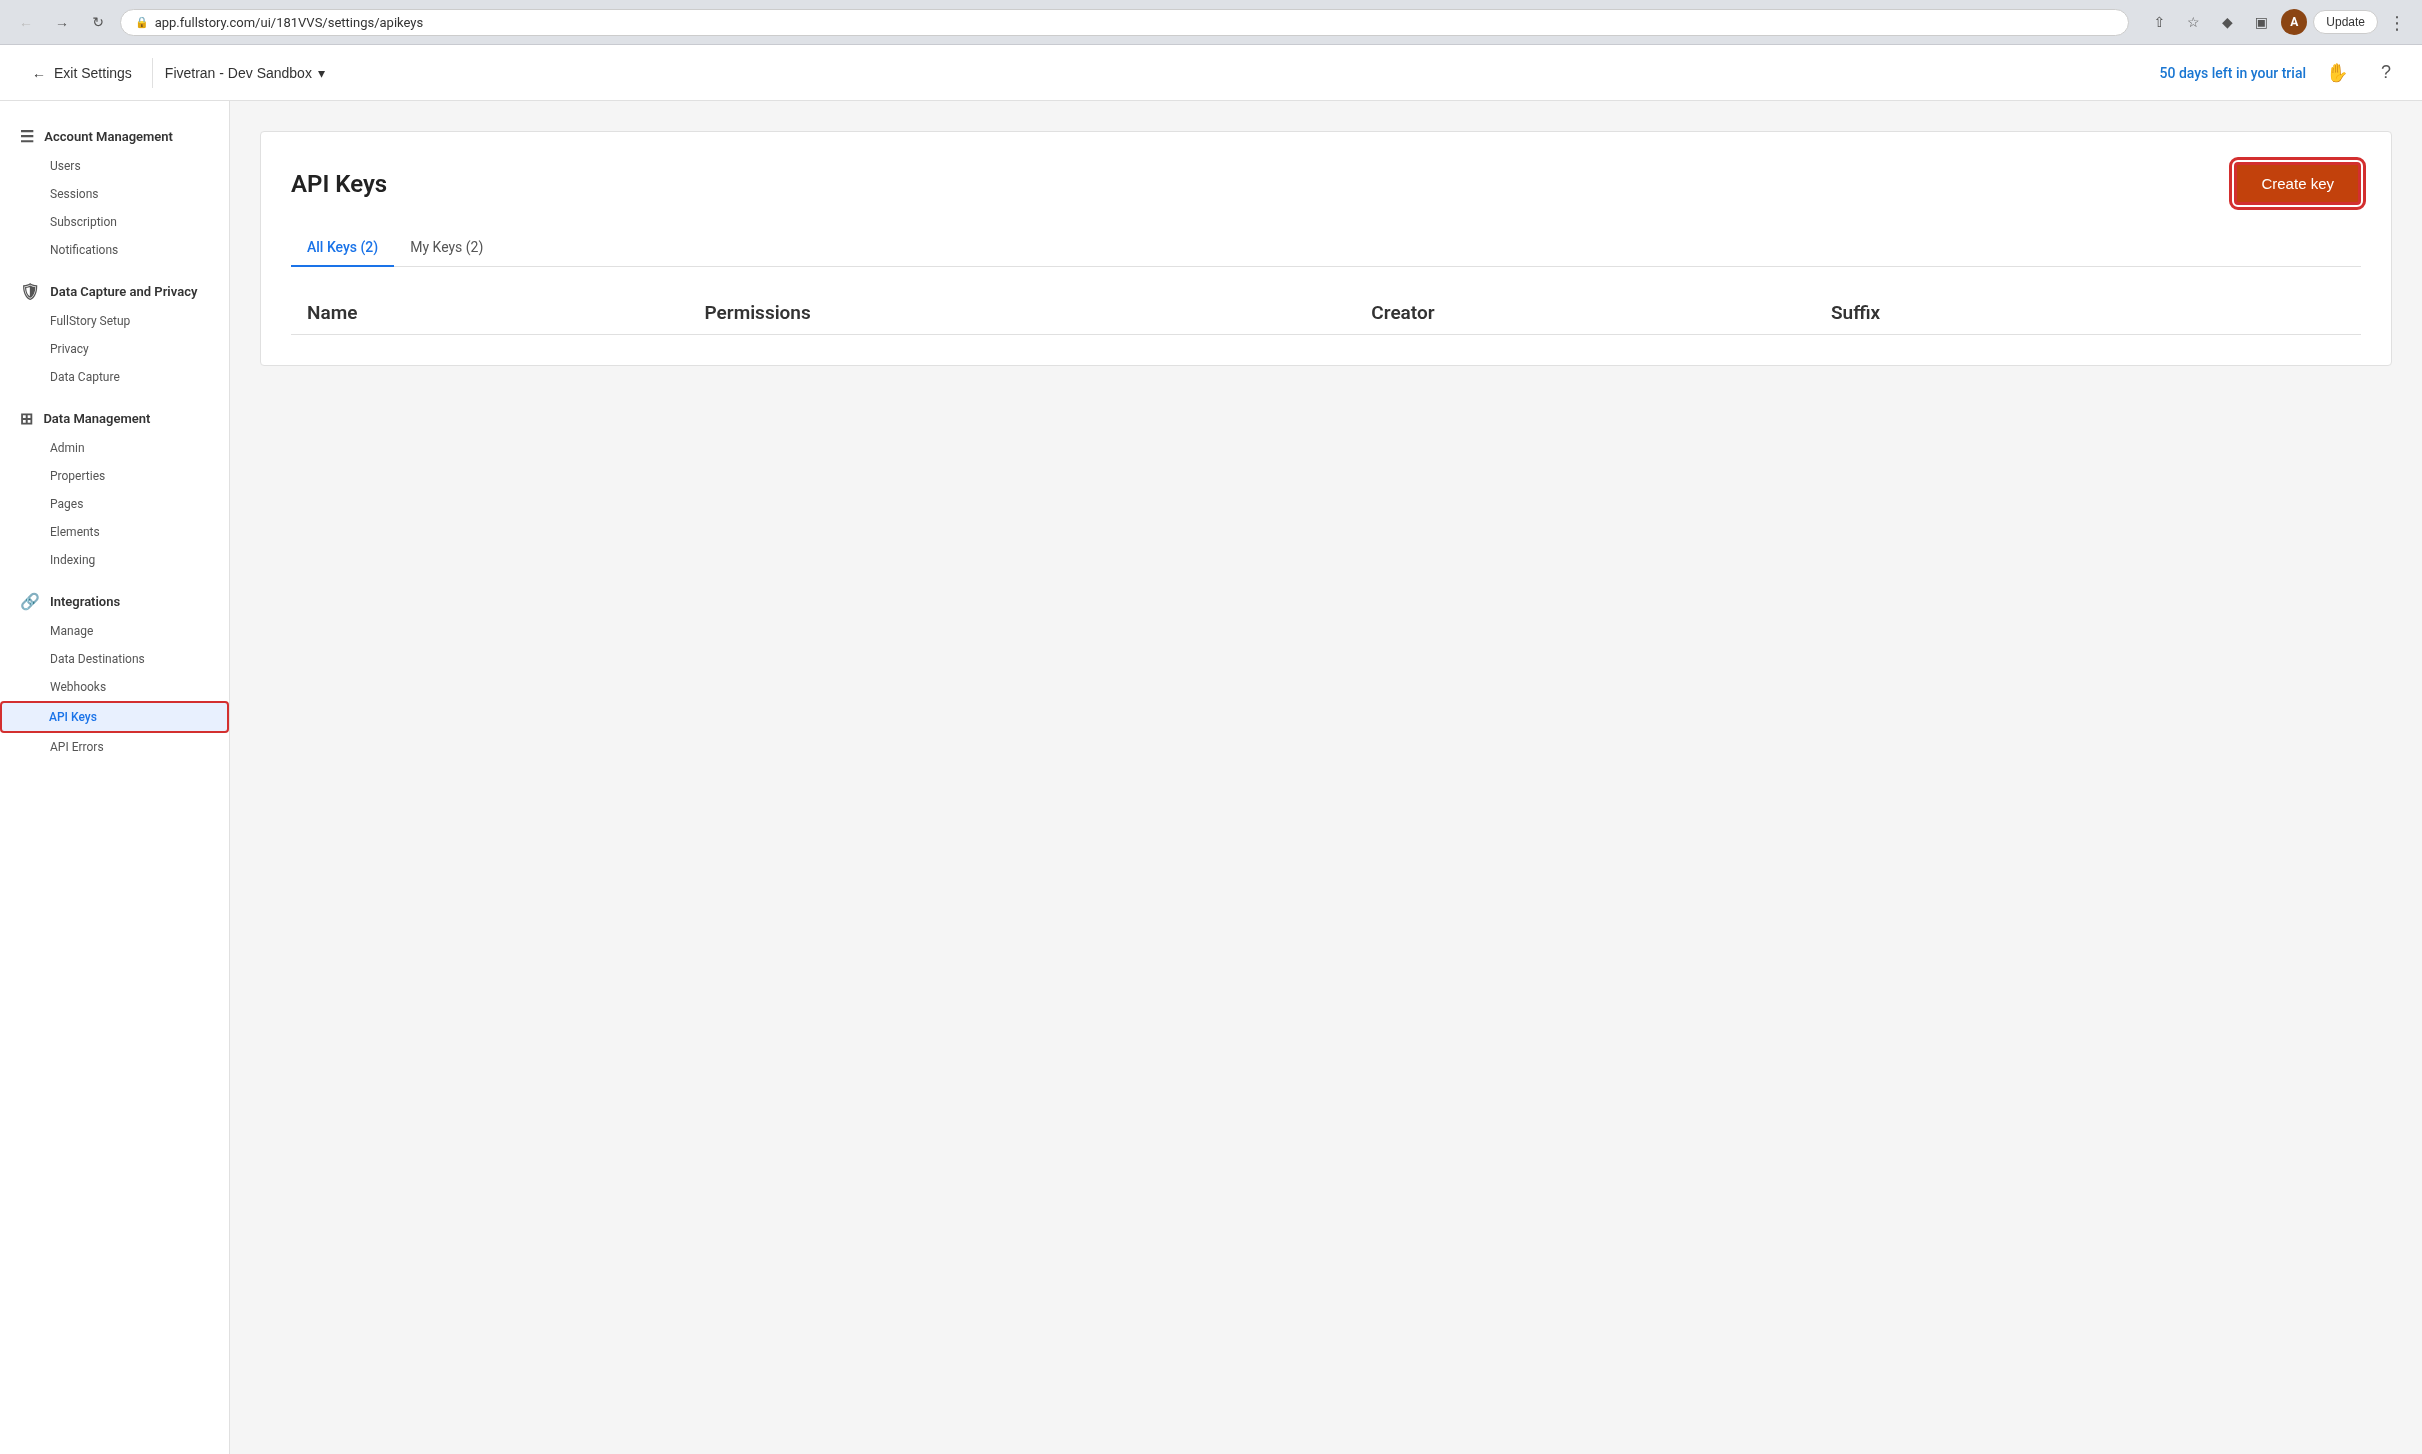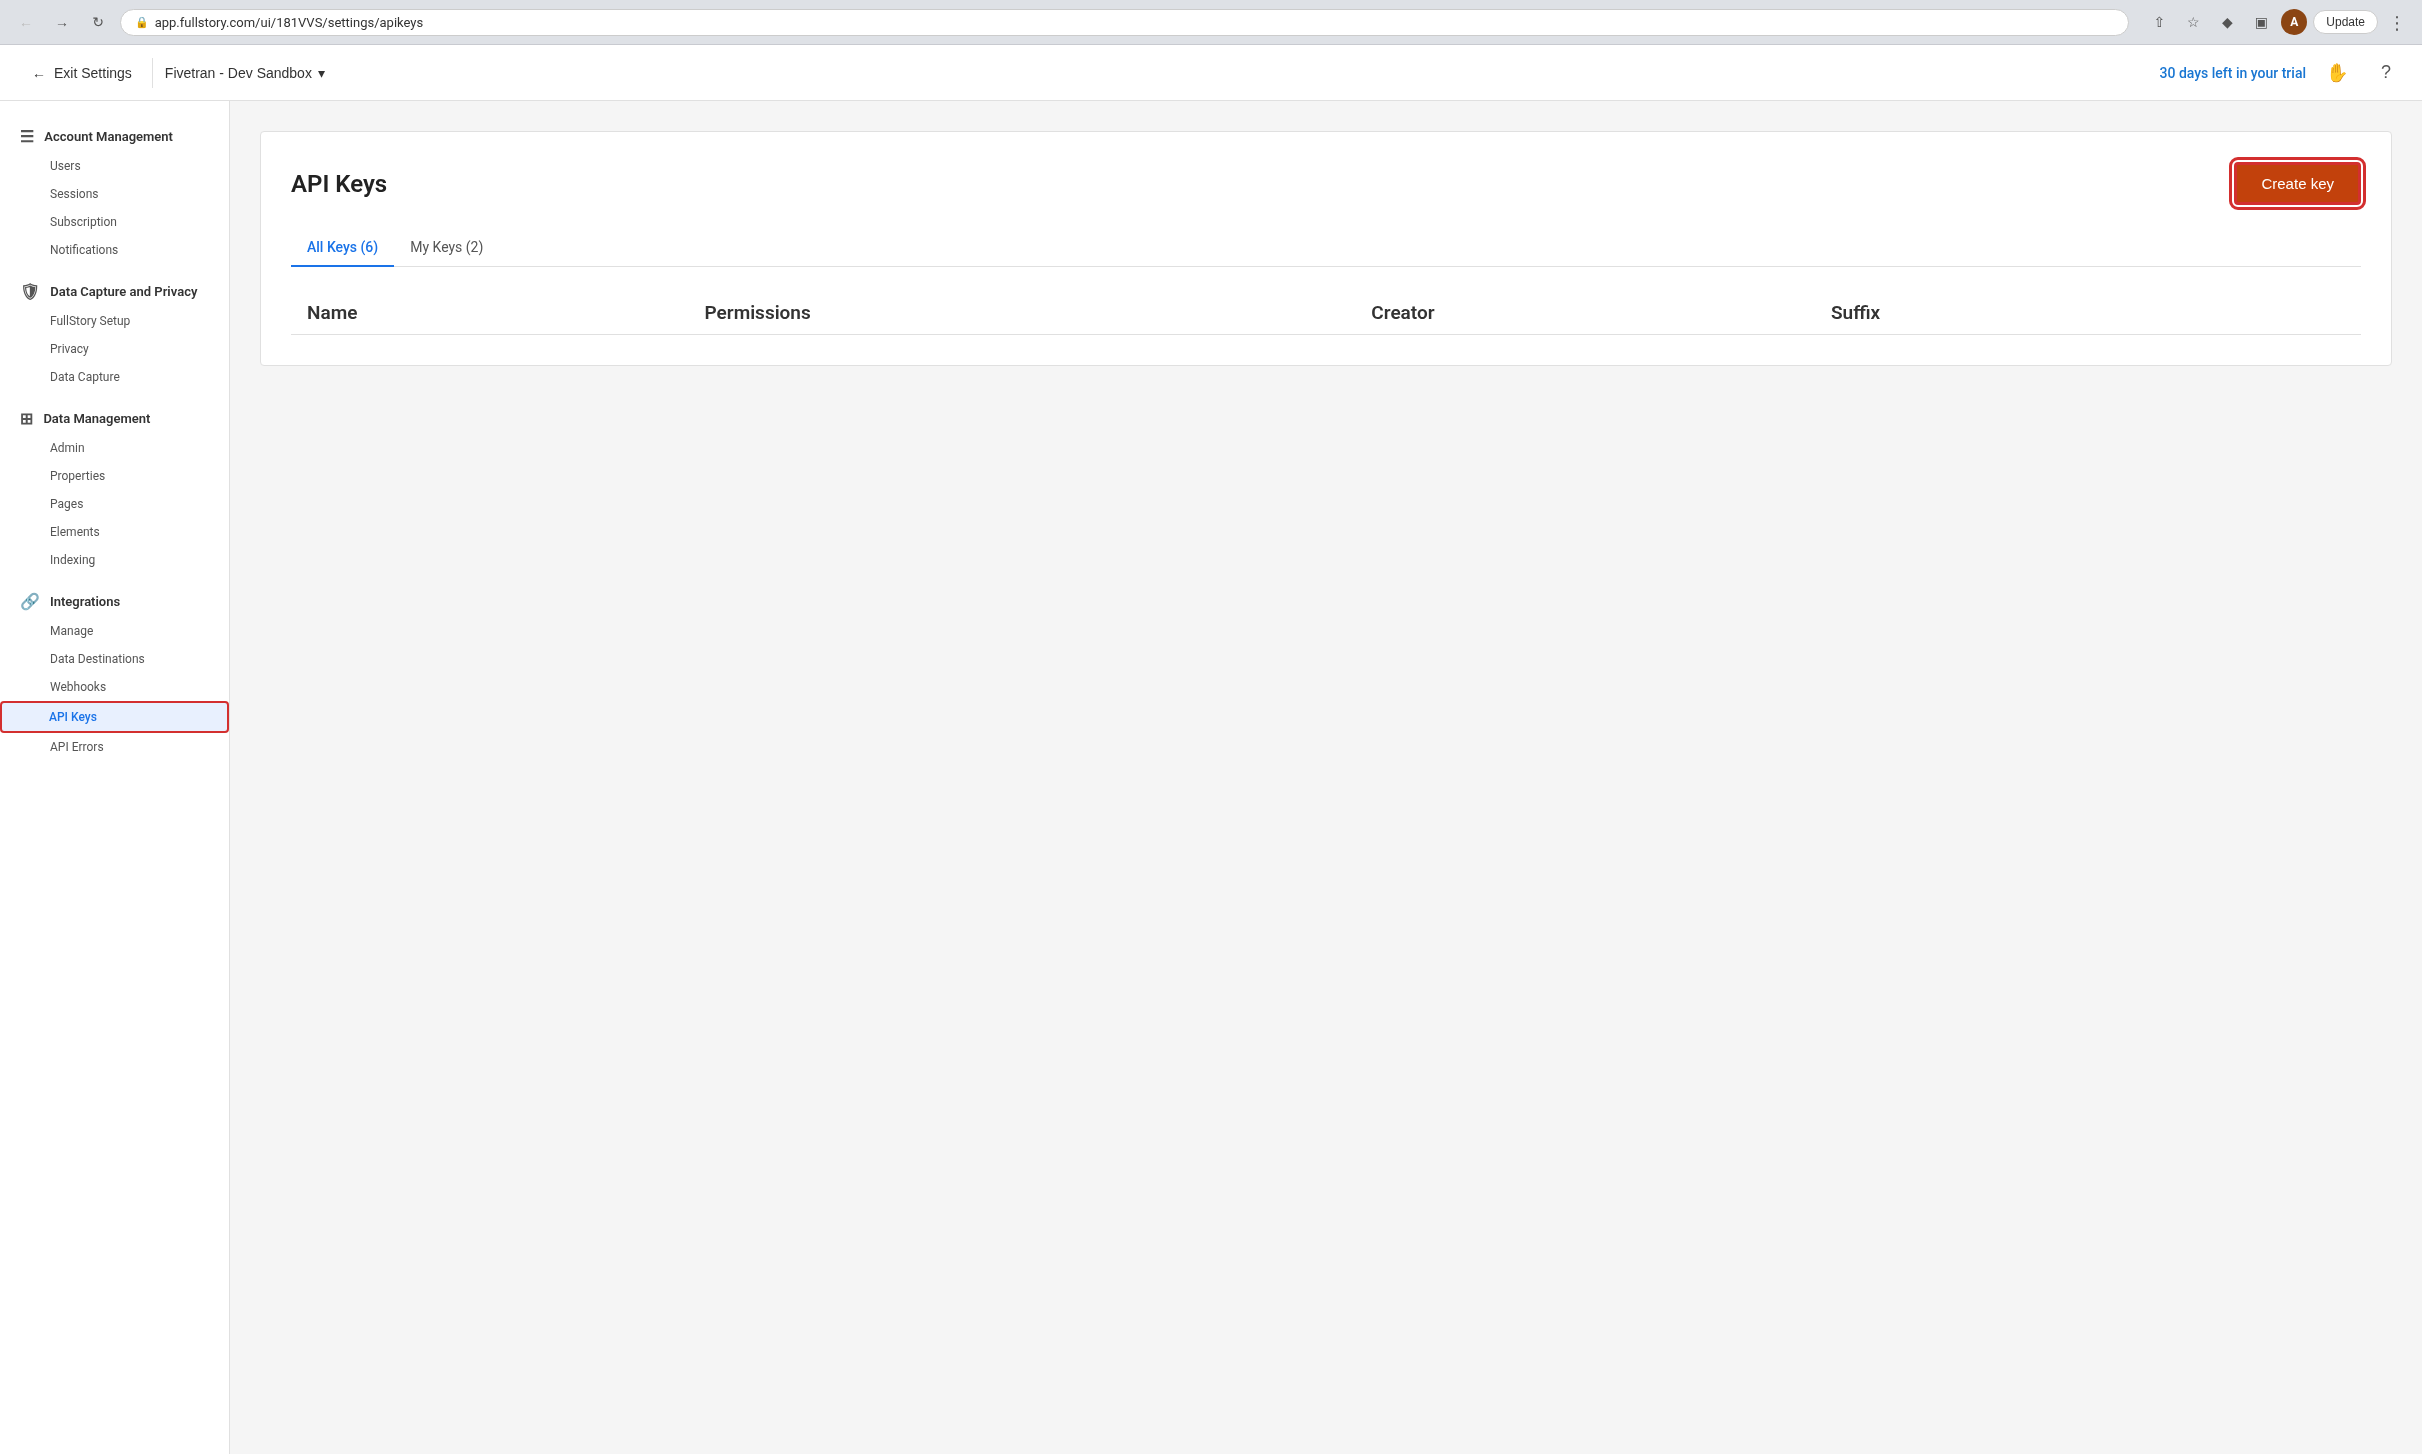--- a/index.html
+++ b/index.html
@@ -231,21 +231,21 @@
       <span>←</span>
       <span>Exit Settings</span>
     </button>
     <div class="header-divider"></div>
     <button class="workspace-selector">
       <span>Fivetran - Dev Sandbox</span>
       <span>▾</span>
     </button>
   </div>
   <div class="header-right">
-    <span class="trial-text">30 days left in your trial</span>
+    <span class="trial-text">50 days left in your trial</span>
     <button class="header-icon-btn">✋</button>
     <button class="header-icon-btn">?</button>
   </div>
 </div>
 
 <div class="app-body">
 
   <nav class="sidebar">
 
     <div class="sidebar-section">
@@ -295,21 +295,21 @@
   </nav>
 
   <main class="main-content">
     <div class="content-card">
       <div class="content-card-header">
         <h1 class="page-title">API Keys</h1>
         <button class="create-key-btn">Create key</button>
       </div>
 
       <div class="tabs">
-        <div class="tab active">All Keys (6)</div>
+        <div class="tab active">All Keys (2)</div>
         <div class="tab">My Keys (2)</div>
       </div>
 
       <table class="api-keys-table">
         <thead>
           <tr>
             <th>Name</th>
             <th>Permissions</th>
             <th>Creator</th>
             <th>Suffix</th>

